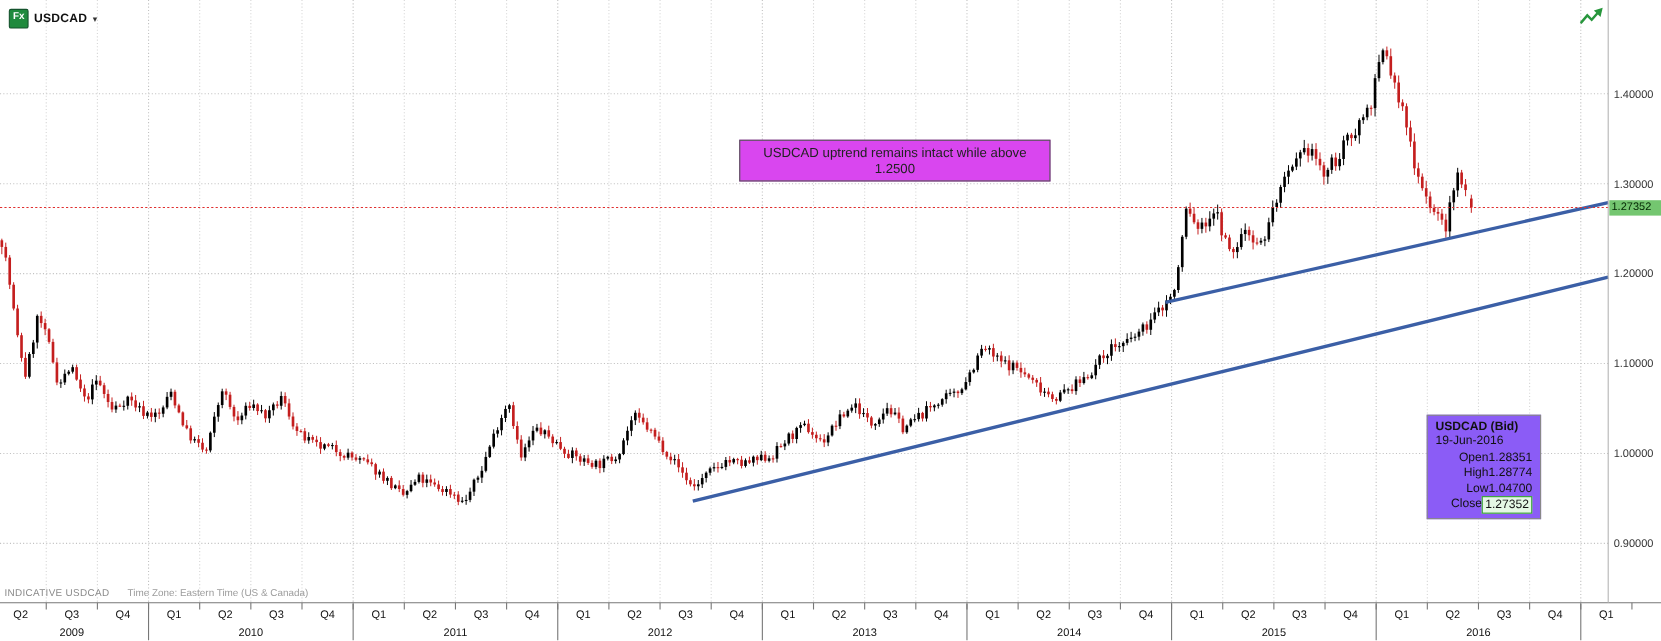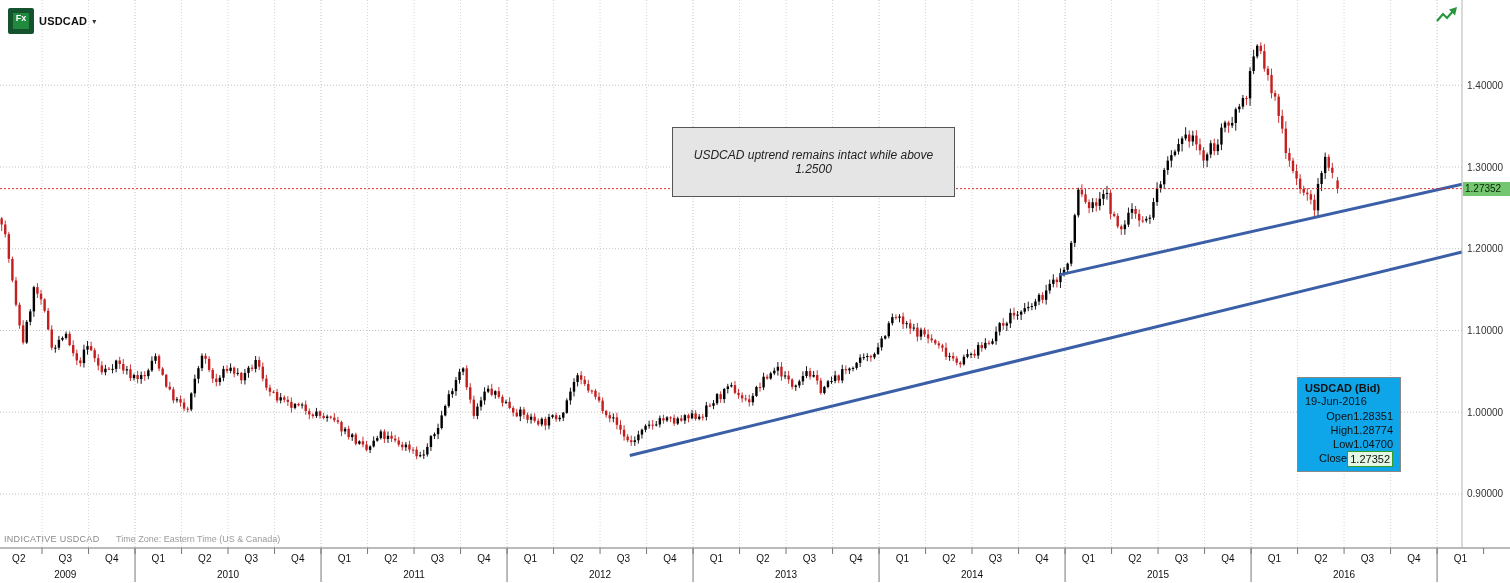--- a/index.html
+++ b/index.html
@@ -2,33 +2,33 @@
 <html><head>
 <meta charset="utf-8">
 <style>
   html,body{margin:0;padding:0;background:#fff;}
   body{font-family:"Liberation Sans",sans-serif;}
   .stage{position:relative;width:1510px;height:583px;background:#ffffff;overflow:hidden;}
   #chart-svg{position:absolute;left:0;top:0;}
   #chart-svg text{font-family:"Liberation Sans",sans-serif;}
 
   .hdr{position:absolute;left:8px;top:8px;display:flex;align-items:center;gap:5px;z-index:5;}
-  .fx-badge{width:16px;height:16px;background:#1f8a3d;border:5px solid #14532d;border-radius:2px;
+  .fx-badge{width:16px;height:16px;background:#1f8a3d;border:1px solid #14532d;border-radius:2px;
             color:#fff;font-size:9px;font-weight:bold;display:flex;align-items:flex-start;justify-content:center;}
   .symbol{font-size:11px;font-weight:bold;color:#111;cursor:pointer;letter-spacing:.2px;}
   .dd{font-size:8px;color:#333;cursor:pointer;}
 
   .trend-icon{position:absolute;left:1436px;top:6px;width:22px;height:18px;z-index:5;cursor:pointer;}
 
   .annotation{position:absolute;left:672px;top:127px;width:283px;box-sizing:border-box;
-              border:1px solid #555;background:#e5e5e5;padding:20px 6px;text-align:center;
-              font-size:12px;color:#222;z-index:4;font-style:italic;}
+              border:1px solid #555;background:#d946ef;padding:4px 6px;text-align:center;
+              font-size:12px;color:#222;z-index:4;}
 
   .tooltip{position:absolute;left:1297px;top:377px;width:104px;box-sizing:border-box;
-           border:1px solid #888;background:#0ea5e9;padding:4px 7px;font-size:11px;color:#111;z-index:4;}
+           border:1px solid #888;background:#8b5cf6;padding:4px 7px;font-size:11px;color:#111;z-index:4;}
   .tt-title{font-weight:bold;margin-bottom:1px;}
   .tt-date{text-align:left;margin-bottom:2px;}
   .tt-row{display:flex;justify-content:flex-end;line-height:14px;}
   .tt-close-val{border:1px solid #2f9e2f;background:#e4f7e4;padding:0 2px;}
 
   .price-tag{position:absolute;left:1463px;width:46px;height:14px;line-height:14px;
              font-size:10px;color:#032603;padding-left:2px;z-index:4;}
 
   .status{position:absolute;left:4px;top:534px;font-size:9px;z-index:4;white-space:nowrap;}
   .status .ind{color:#8a8a8a;letter-spacing:.3px;}

